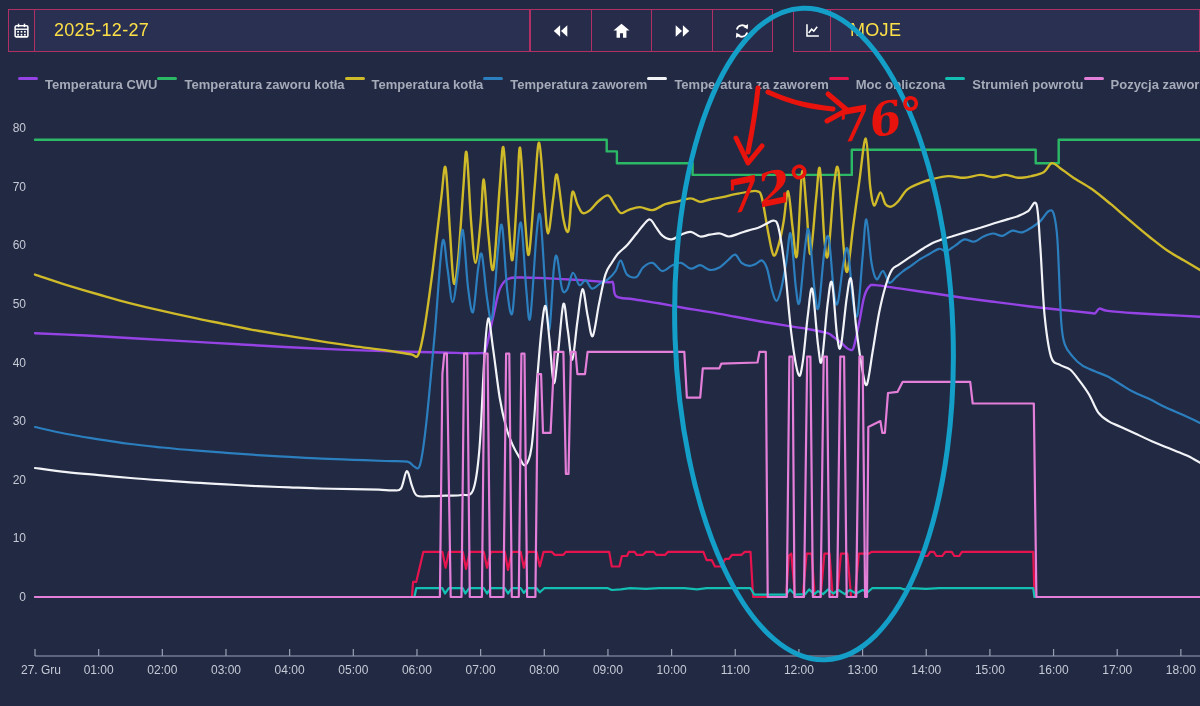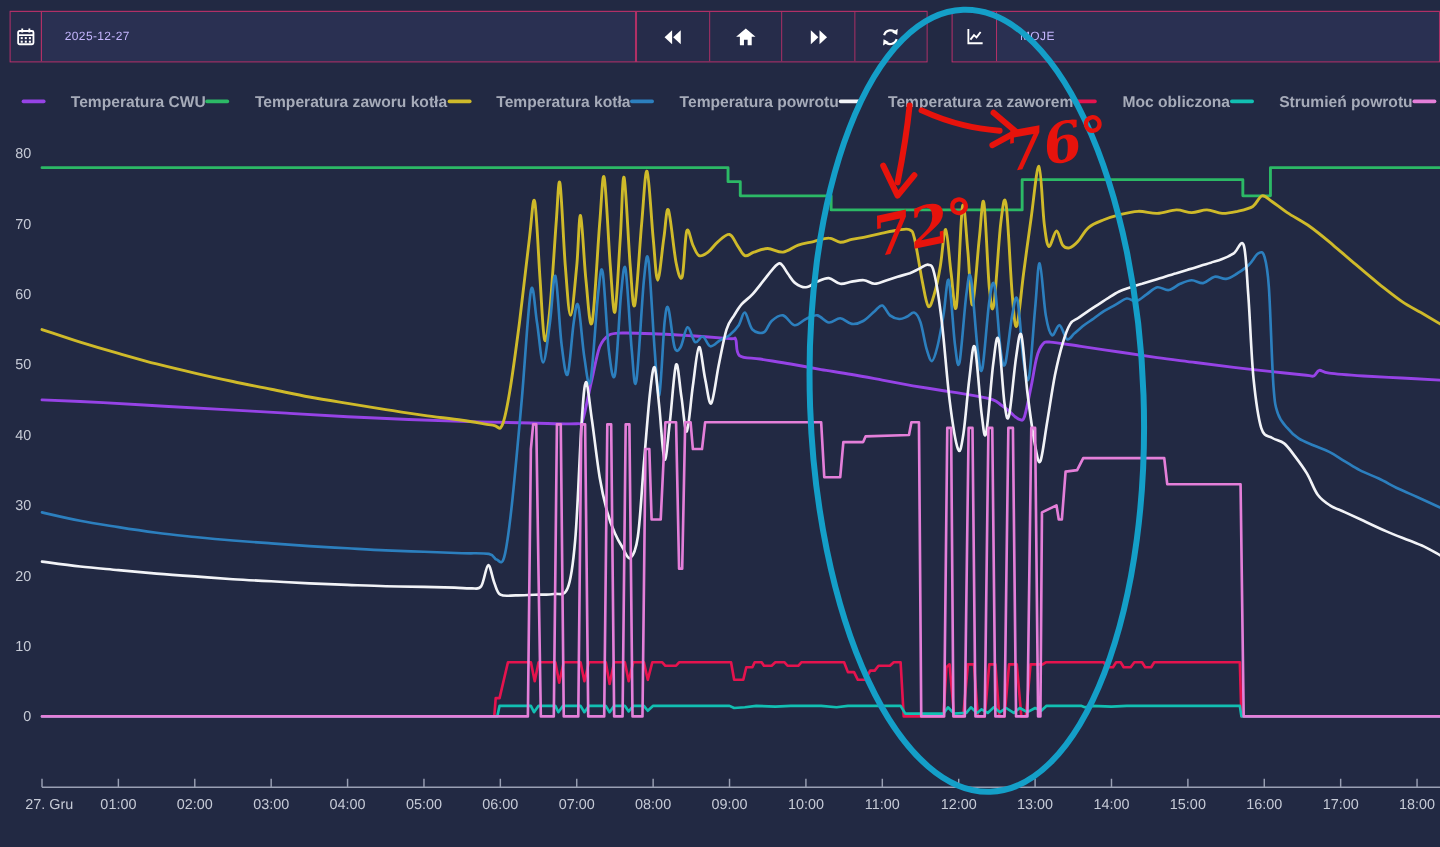--- a/index.html
+++ b/index.html
@@ -3,31 +3,31 @@
 <meta charset="utf-8">
 <style>
   html,body{margin:0;padding:0}
   body{width:1200px;height:706px;position:relative;background:#222943;overflow:hidden;
        font-family:"Liberation Sans",sans-serif;}
   .tb-group{position:absolute;top:9px;height:43px;display:flex;box-sizing:border-box;
             border:1px solid #b03066;background:#2a3052;}
   .tb-cell{display:flex;align-items:center;justify-content:center;box-sizing:border-box;
            border-right:1px solid #b03066;background:#262c4a;cursor:pointer;}
   .tb-cell:last-child{border-right:none;}
-  .tb-field{display:flex;align-items:center;flex:1;padding-left:19px;color:#c4b5fd;
-            font-size:10px;letter-spacing:.3px;background:#2a3052;cursor:pointer;}
+  .tb-field{display:flex;align-items:center;flex:1;padding-left:19px;color:#fde047;
+            font-size:18px;letter-spacing:.3px;background:#2a3052;cursor:pointer;}
   #grp-date{left:8px;width:522px;}
   #grp-date .icon-cell{width:26px;}
   #grp-nav{left:530px;width:243px;}
   #grp-nav .tb-cell{flex:1;}
   #grp-right{left:793px;right:0;background:#2b3153;}
   #grp-right .icon-cell{width:37px;}
   .legend{position:absolute;top:74px;left:0;right:0;height:20px;display:flex;
           justify-content:space-between;align-items:center;padding:0 14px 0 18px;}
-  .legend-item{display:flex;align-items:center;gap:21px;cursor:pointer;white-space:nowrap;}
+  .legend-item{display:flex;align-items:flex-start;gap:7px;cursor:pointer;white-space:nowrap;}
   .legend-swatch{width:20px;height:3px;border-radius:2px;}
   .legend-label{font-size:13px;font-weight:700;color:#a6abb9;}
   svg{display:block}
   #chart{position:absolute;left:0;top:0;z-index:1;}
   #overlay{position:absolute;left:0;top:0;z-index:10;pointer-events:none;}
   .axis-text{font-family:"Liberation Sans",sans-serif;font-size:12px;fill:#c6cad6;}
   .note-text{font-family:"DejaVu Serif",serif;font-style:italic;font-weight:700;}
 </style>
 </head>
 <body>
@@ -114,21 +114,21 @@
     <div class="legend-item">
       <span class="legend-swatch" style="background: rgb(44, 185, 102);"></span>
       <span class="legend-label">Temperatura zaworu kotła</span>
     </div>
     <div class="legend-item">
       <span class="legend-swatch" style="background: rgb(207, 186, 42);"></span>
       <span class="legend-label">Temperatura kotła</span>
     </div>
     <div class="legend-item">
       <span class="legend-swatch" style="background: rgb(44, 127, 190);"></span>
-      <span class="legend-label">Temperatura powrotu</span>
+      <span class="legend-label">Temperatura zaworem</span>
     </div>
     <div class="legend-item">
       <span class="legend-swatch" style="background: rgb(242, 243, 247);"></span>
       <span class="legend-label">Temperatura za zaworem</span>
     </div>
     <div class="legend-item">
       <span class="legend-swatch" style="background: rgb(229, 19, 78);"></span>
       <span class="legend-label">Moc obliczona</span>
     </div>
     <div class="legend-item">

